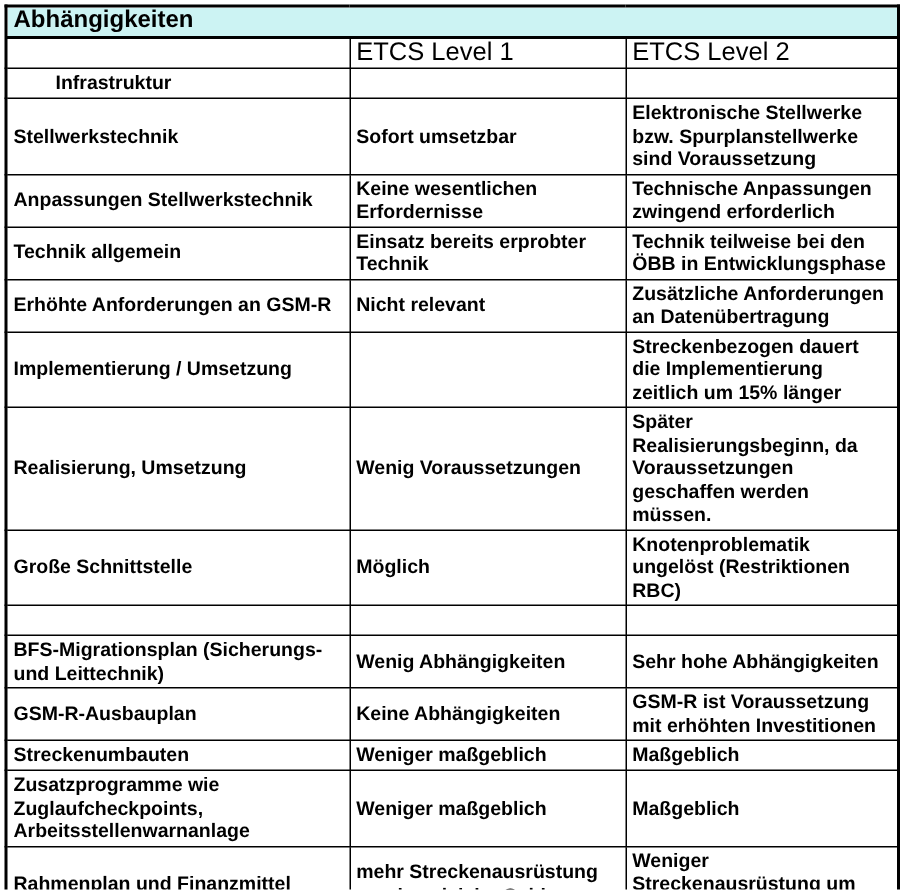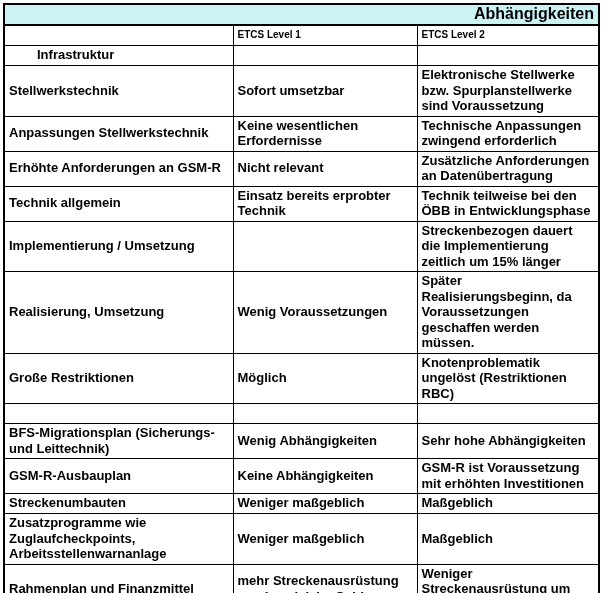--- a/index.html
+++ b/index.html
@@ -23,29 +23,29 @@
     line-height: 15.5px;
     padding: 1px 4px 2px 4px;
     vertical-align: middle;
     text-align: left;
     overflow: hidden;
     height: 20px; 
     font-weight: bold;
   }
   .title-row th {
     background: var(--title-bg);
-    text-align: right;
+    text-align: left;
     font-size: 16px;
     font-weight: bold;
     height: 16px;
     border-bottom: 2px solid var(--border-color);
   }
   .colhead-row th {
-    font-weight: bold;
-    font-size: 10px;
+    font-weight: normal;
+    font-size: 17px;
     height: 21px;
   }
   tr.section-row td { font-weight: bold; padding-left: 32px; }
   col.c-label { width: 229px; }
   col.c-l1 { width: 184px; }
   col.c-l2 { width: 182px; }
 </style>
 </head>
 <body>
 
@@ -75,41 +75,41 @@
       <td>Stellwerkstechnik</td>
       <td>Sofort umsetzbar</td>
       <td>Elektronische Stellwerke bzw. Spurplanstellwerke sind Voraussetzung</td>
     </tr>
     <tr>
       <td>Anpassungen Stellwerkstechnik</td>
       <td>Keine wesentlichen Erfordernisse</td>
       <td>Technische Anpassungen zwingend erforderlich</td>
     </tr>
     <tr>
+      <td>Technik allgemein</td>
+      <td>Einsatz bereits erprobter Technik</td>
+      <td>Technik teilweise bei den ÖBB in Entwicklungsphase</td>
+    </tr>
+    <tr>
       <td>Erhöhte Anforderungen an GSM-R</td>
       <td>Nicht relevant</td>
       <td>Zusätzliche Anforderungen an Datenübertragung</td>
-    </tr>
-    <tr>
-      <td>Technik allgemein</td>
-      <td>Einsatz bereits erprobter Technik</td>
-      <td>Technik teilweise bei den ÖBB in Entwicklungsphase</td>
     </tr>
     <tr>
       <td>Implementierung / Umsetzung</td>
       <td></td>
       <td>Streckenbezogen dauert die Implementierung zeitlich um 15% länger</td>
     </tr>
     <tr>
       <td>Realisierung, Umsetzung</td>
       <td>Wenig Voraussetzungen</td>
       <td>Später Realisierungsbeginn, da Voraussetzungen geschaffen werden müssen.</td>
     </tr>
     <tr>
-      <td>Große Restriktionen</td>
+      <td>Große Schnittstelle</td>
       <td>Möglich</td>
       <td>Knotenproblematik ungelöst (Restriktionen RBC)</td>
     </tr>
     <tr>
       <td></td>
       <td></td>
       <td></td>
     </tr>
     <tr>
       <td>BFS-Migrationsplan (Sicherungs- und Leittechnik)</td>

